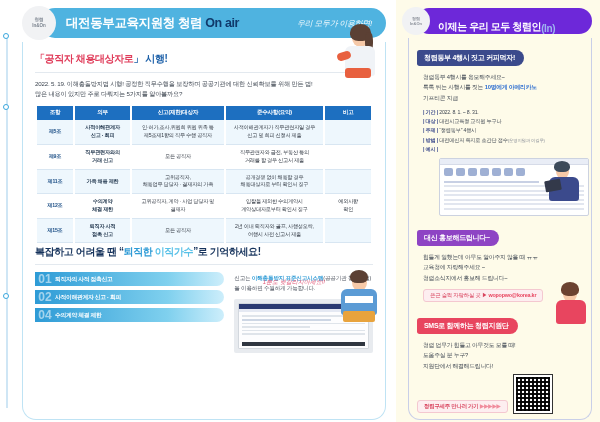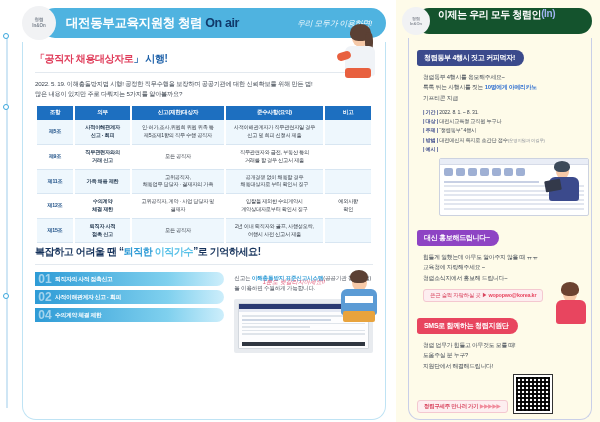--- a/index.html
+++ b/index.html
@@ -141,22 +141,22 @@
     padding: 8px 8px 6px 6px; position: relative;
   }
   .r-hdr-row { display: flex; align-items: center; height: 26px; }
   .r-badge {
     width: 28px; height: 28px; border-radius: 50%;
     background: #f1f2f4; color: #8a8f98;
     display: flex; flex-direction: column; align-items: center; justify-content: center;
     font-size: 4px; line-height: 1.3; font-weight: bold; flex: 0 0 auto; z-index: 3;
   }
   .r-pill {
-    flex: 1; height: 26px; margin-left: -14px; background: #14532d;
-    border-radius: 14px; display: flex; align-items: flex-start;
+    flex: 1; height: 26px; margin-left: -14px; background: #6d28d9;
+    border-radius: 14px; display: flex; align-items: flex-end;
     padding-left: 22px; color: #fff; font-size: 10px; font-weight: bold;
     letter-spacing: -0.4px;
   }
   .r-pill .lt { color: #9fb4f0; }
   .r-card {
     margin-top: 4px; margin-left: 6px; border: 1.5px solid #c9cfe8;
     border-top: none; border-radius: 0 0 12px 12px; height: 382px;
     padding: 8px 8px 6px 8px; position: relative;
   }
   .tag {

